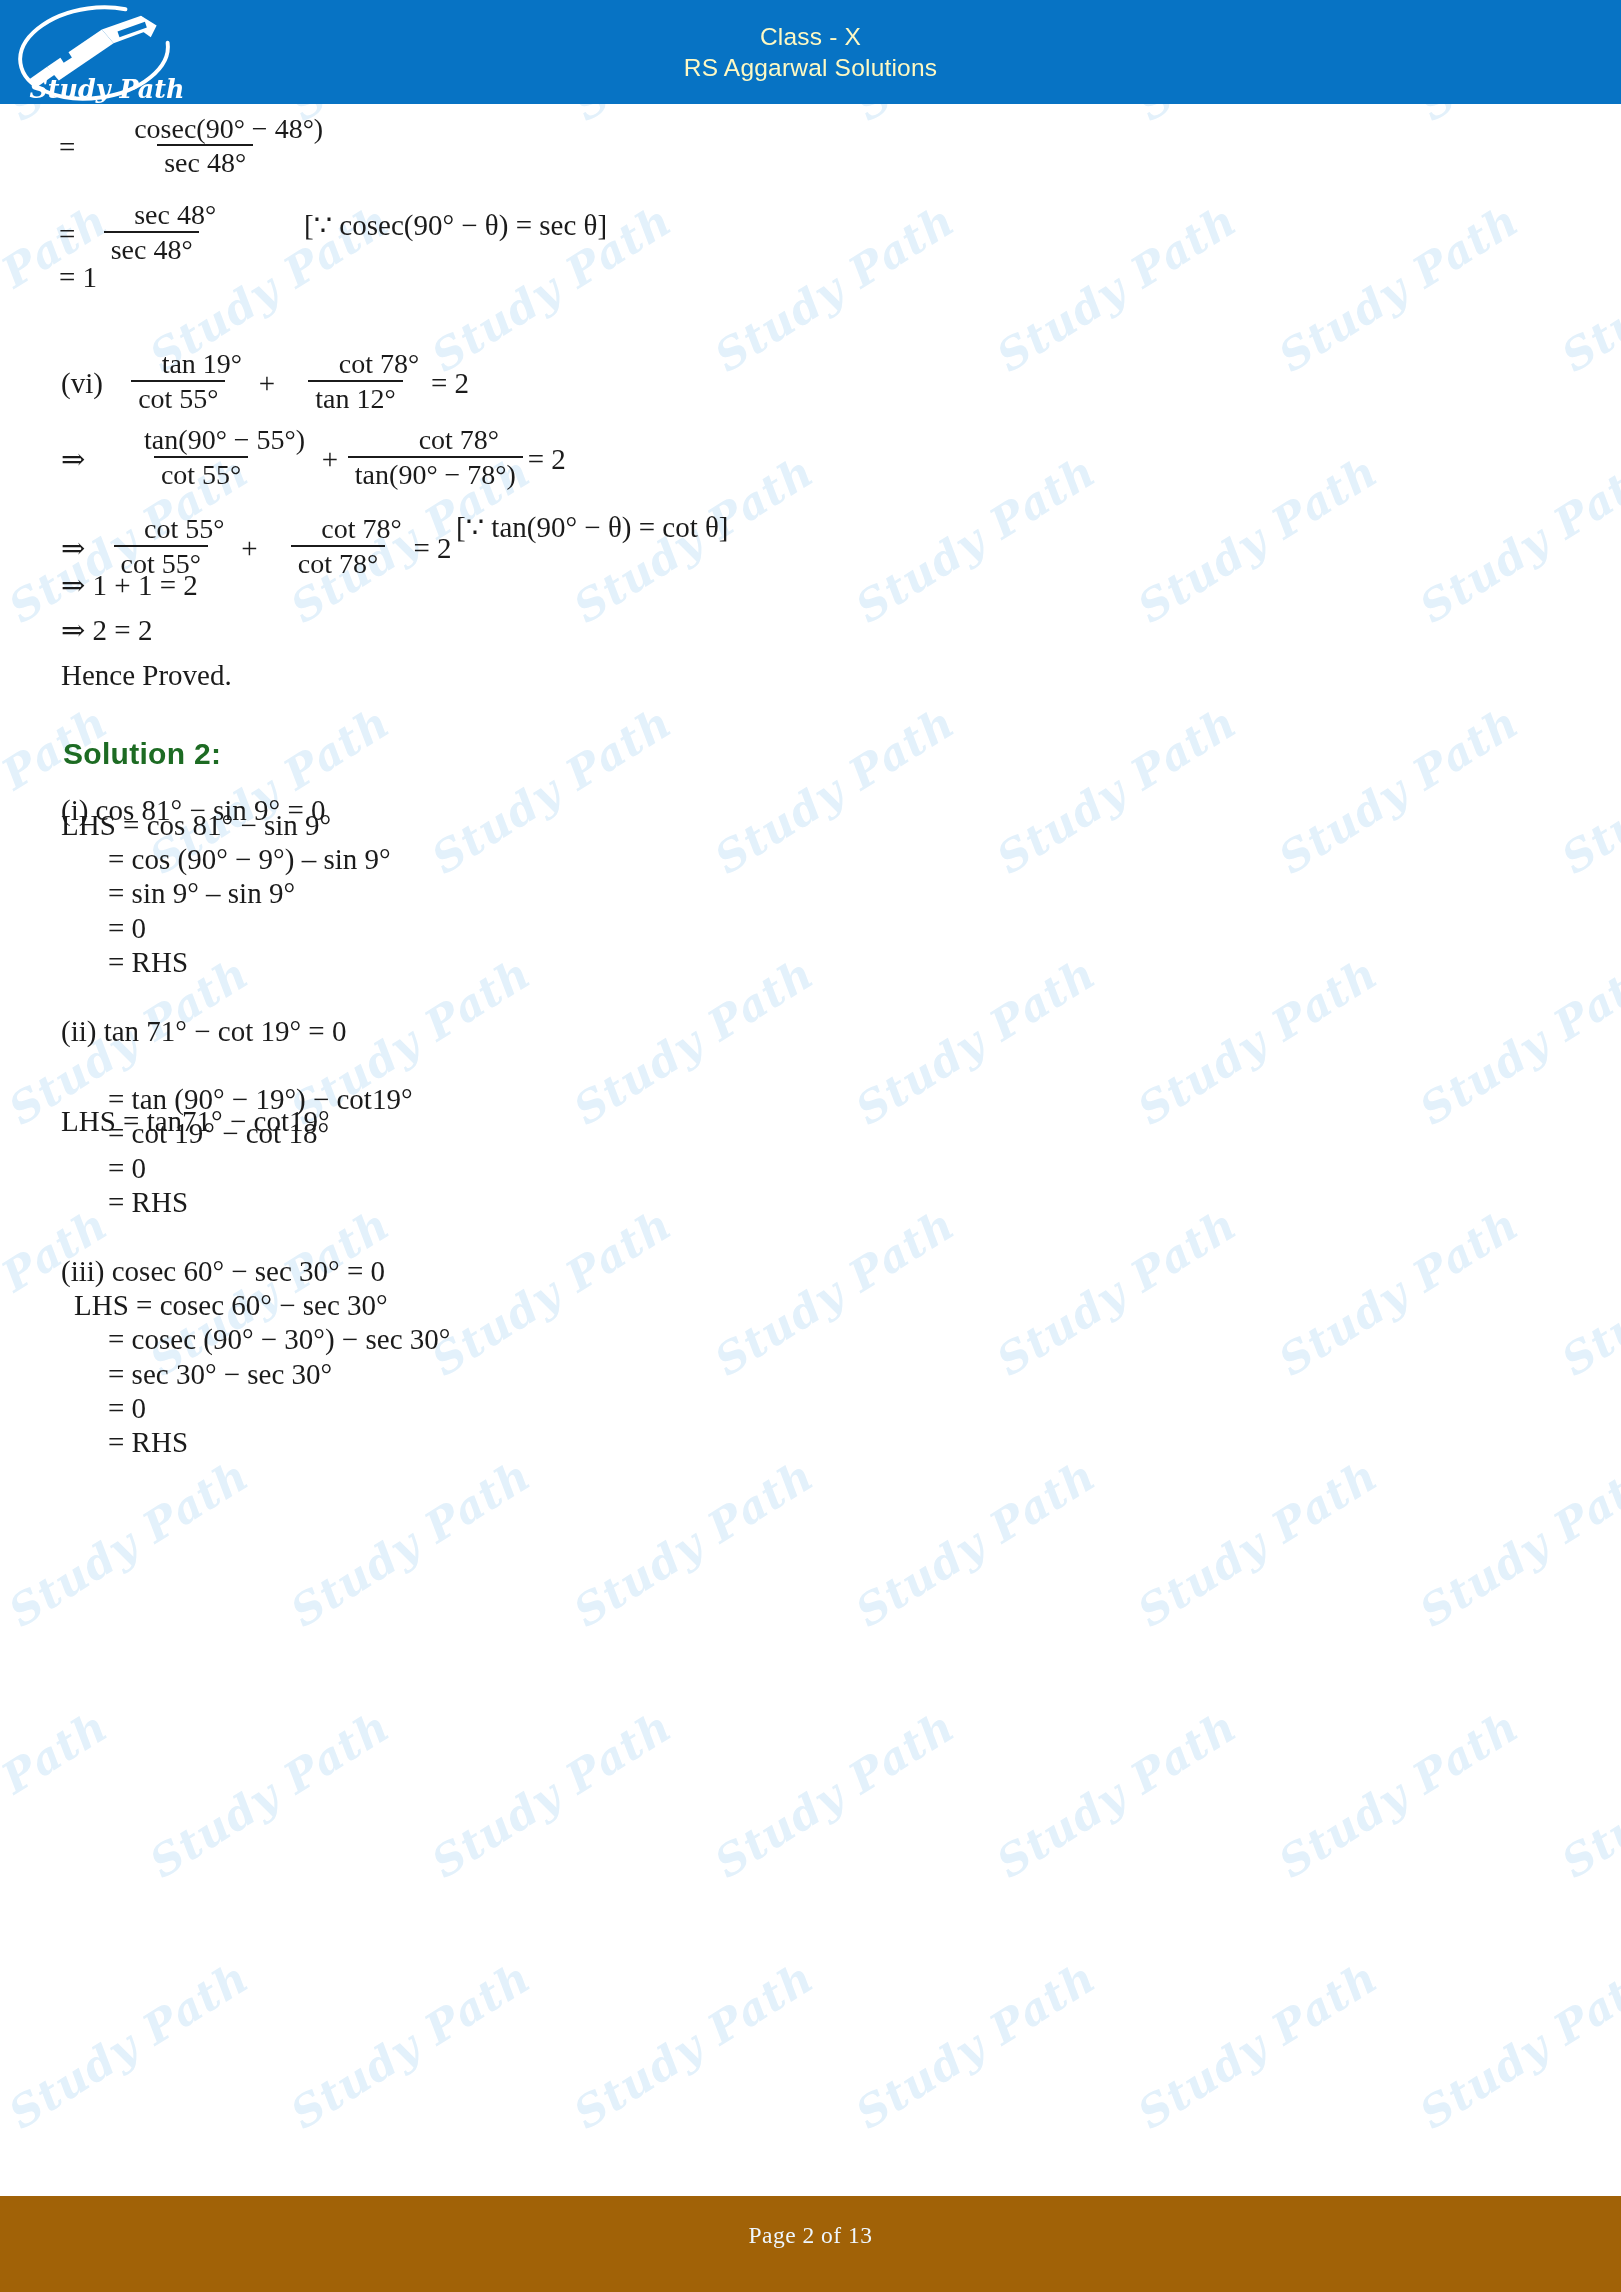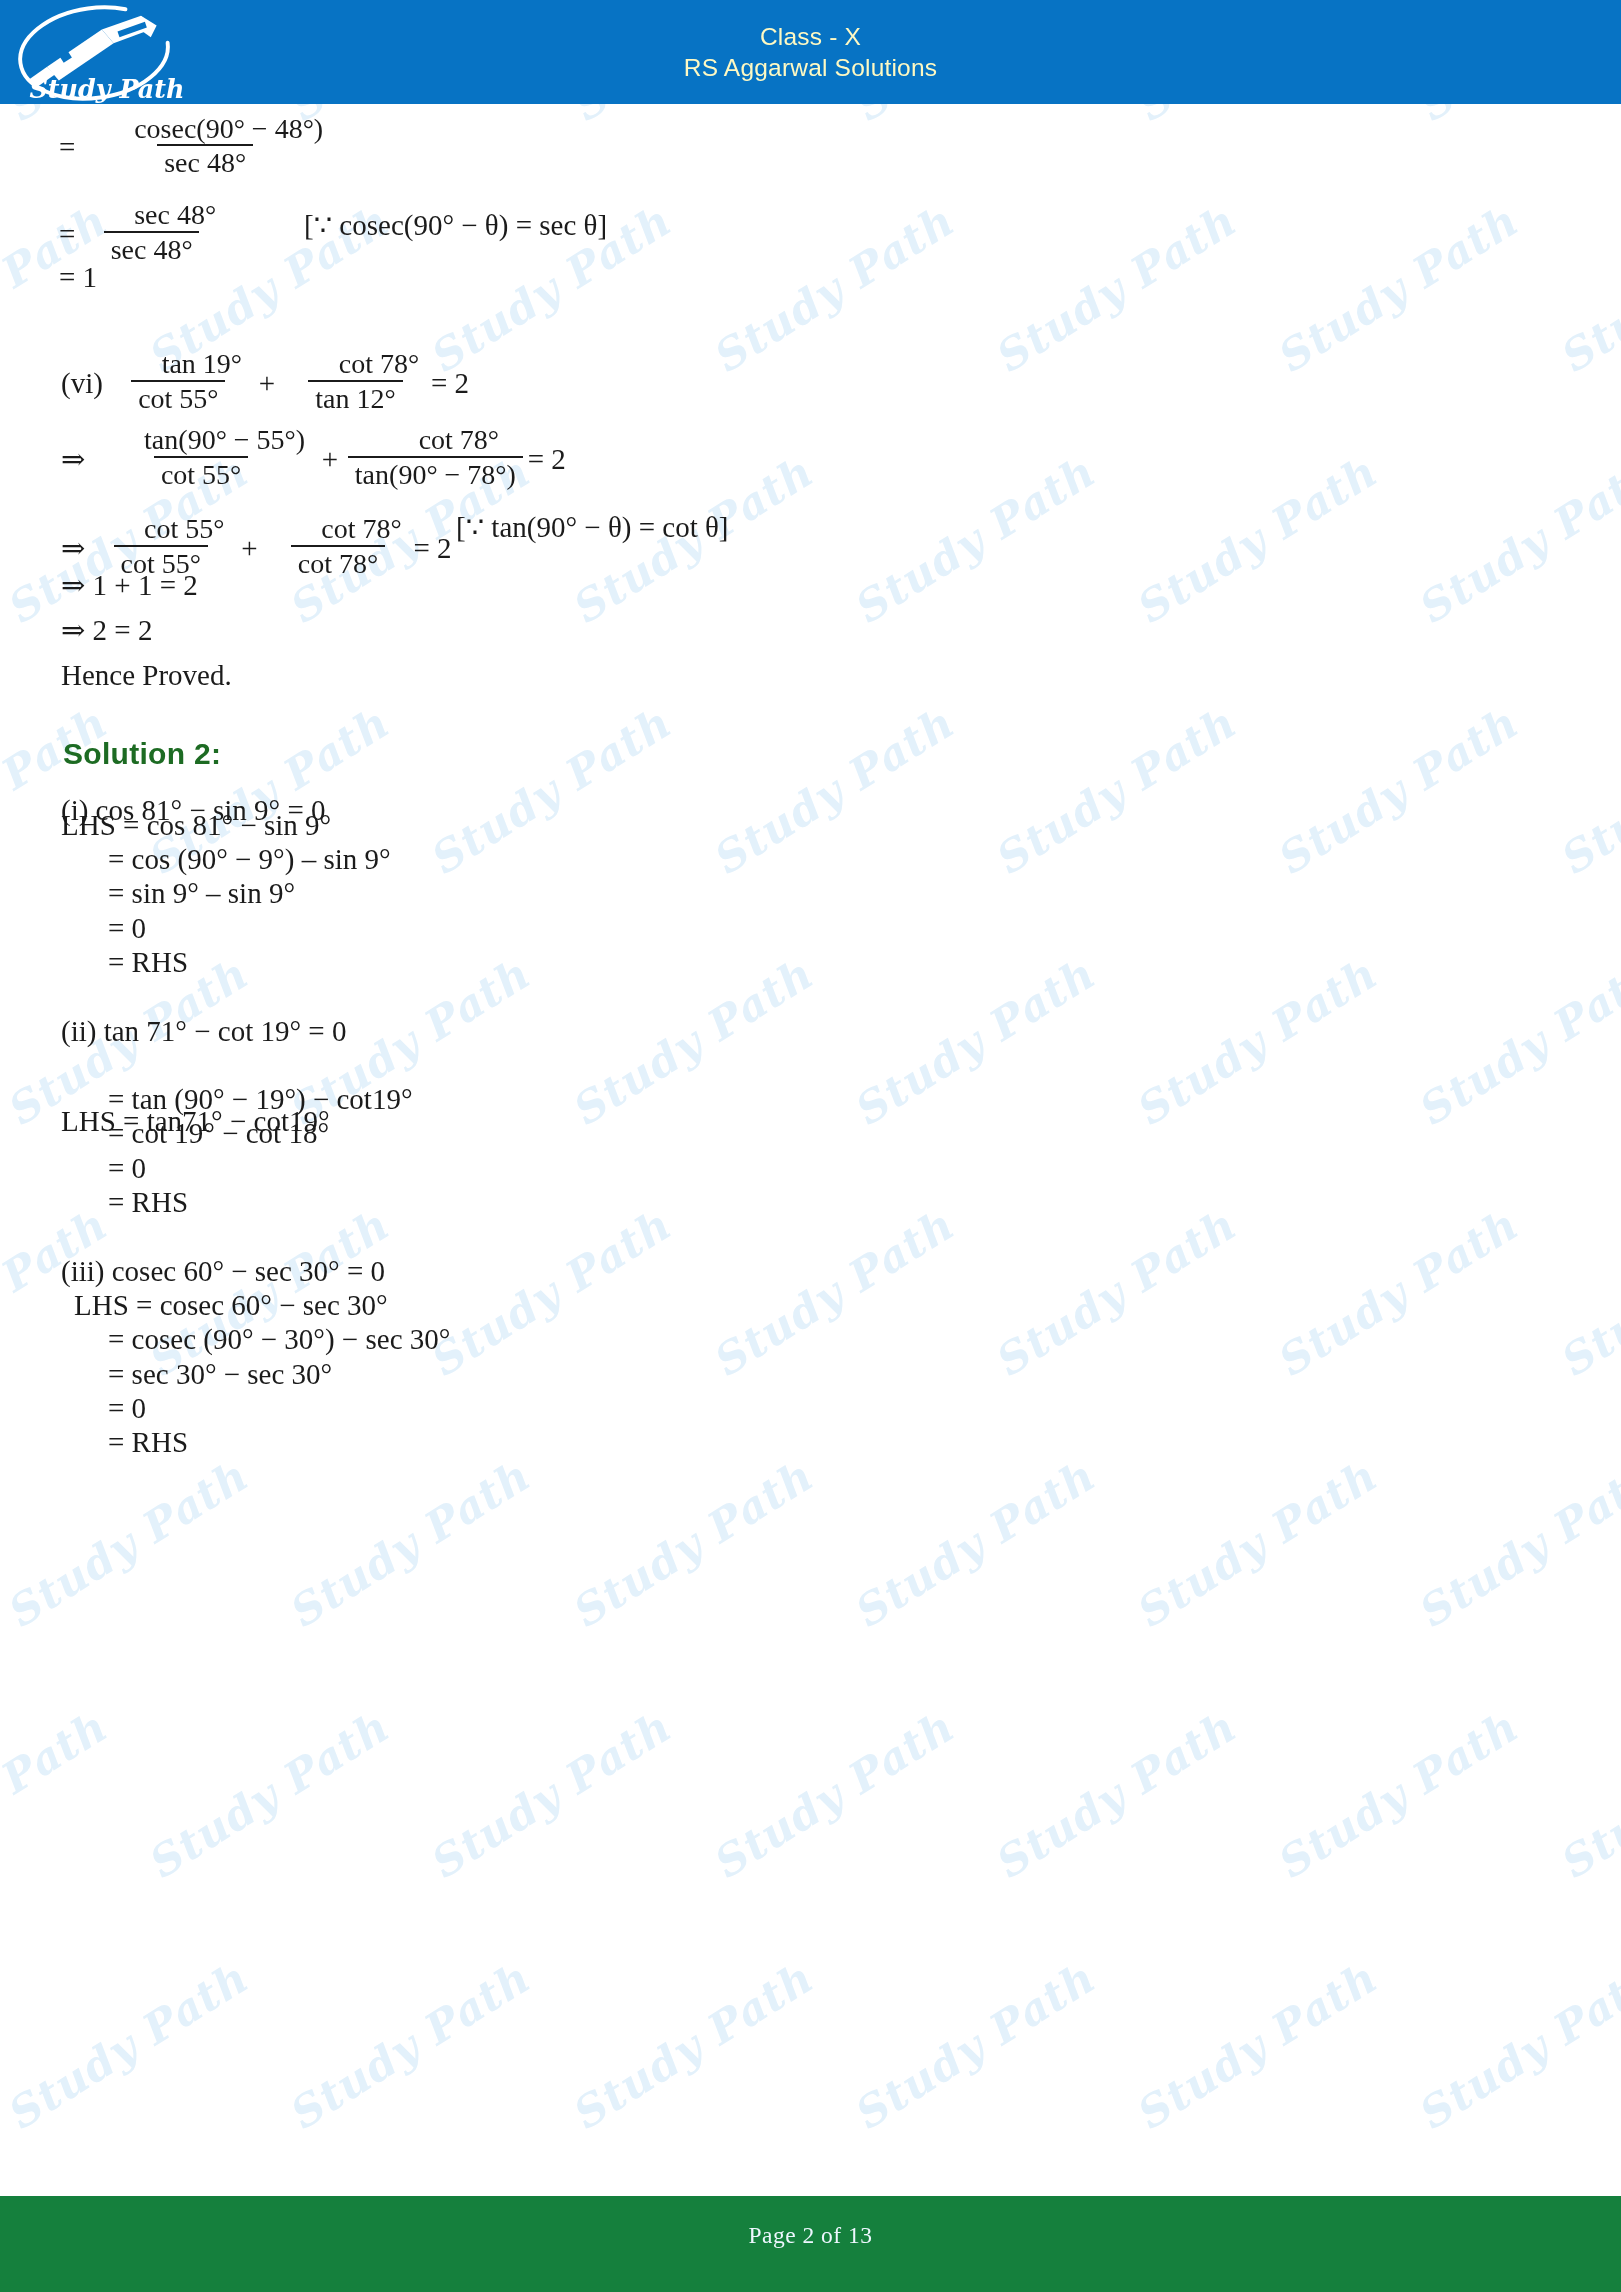--- a/index.html
+++ b/index.html
@@ -80,21 +80,21 @@
     z-index: 4;
   }
 
   
   .footer {
     position: absolute;
     left: 0;
     top: 2196px;
     width: 1621px;
     height: 97px;
-    background: #15803d;
+    background: #a16207;
     z-index: 3;
   }
   .footer-text {
     position: absolute;
     top: 25.5px;
     left: 0;
     width: 1621px;
     text-align: center;
     color: #eef7ff;
     font-family: "Liberation Serif", "DejaVu Serif", serif;

